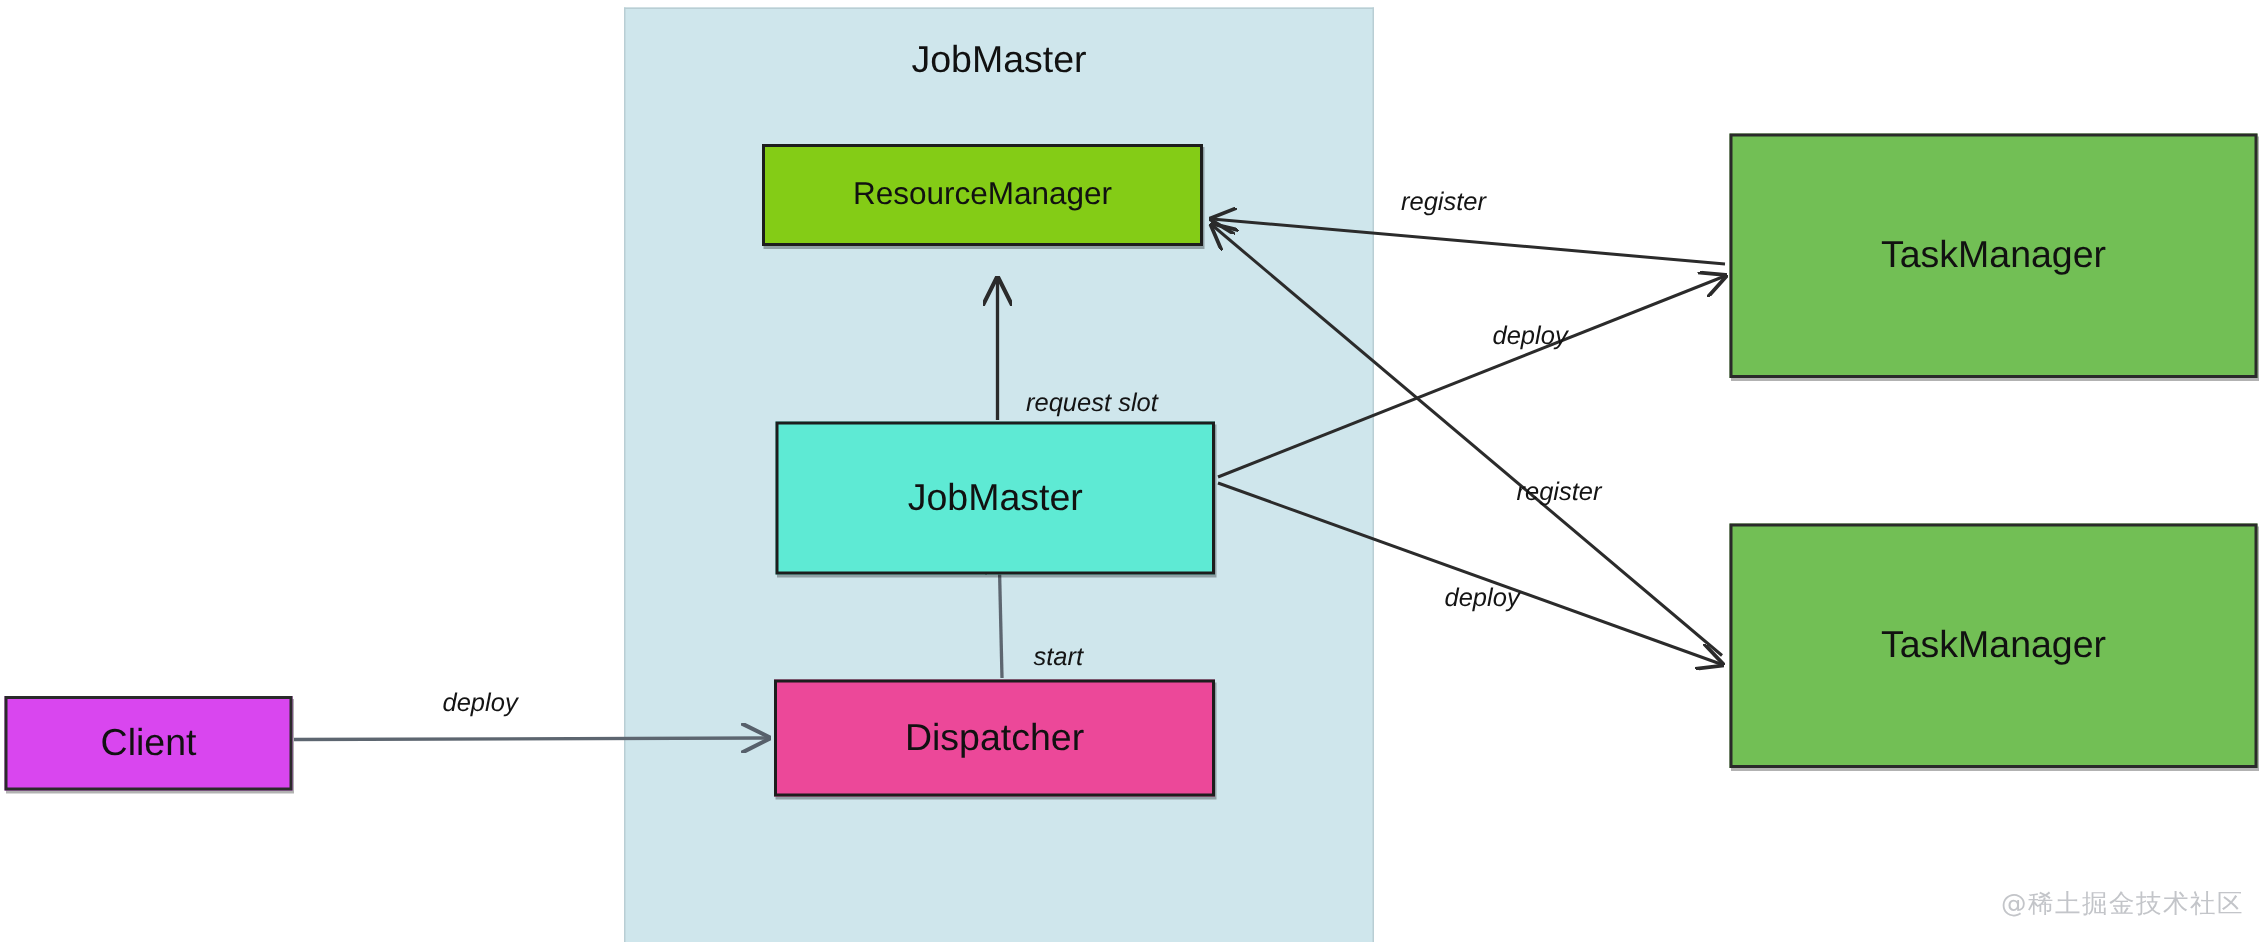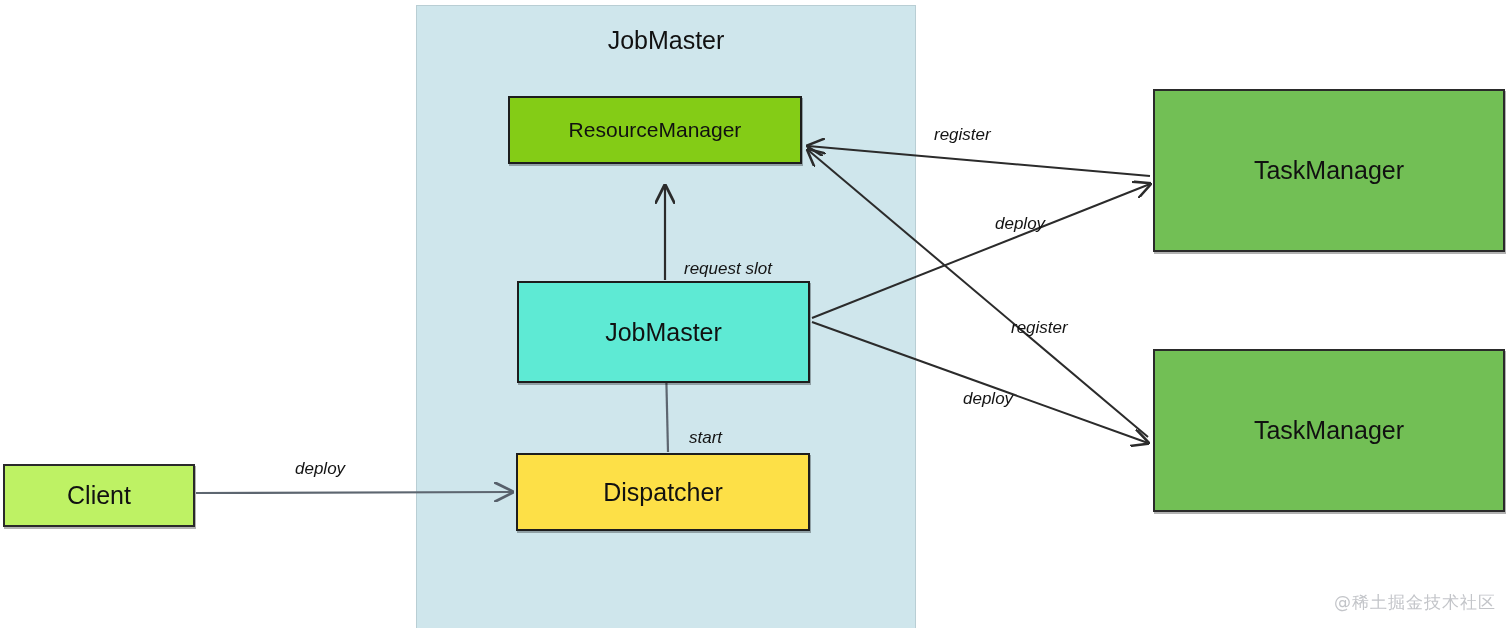--- a/index.html
+++ b/index.html
@@ -75,31 +75,31 @@
     background: #5eead4;
     border: 2px solid #1d1d1d;
     font-size: 25px;
     box-shadow: 1px 2px 0 rgba(0,0,0,0.30);
   }
   #node-dispatcher {
     left: 516px;
     top: 453px;
     width: 294px;
     height: 78px;
-    background: #fde047;
+    background: #ec4899;
     border: 2px solid #1d1d1d;
     font-size: 25px;
     box-shadow: 1px 2px 0 rgba(0,0,0,0.30);
   }
   #node-client {
     left: 3px;
     top: 464px;
     width: 192px;
     height: 63px;
-    background: #bef264;
+    background: #d946ef;
     border: 2px solid #2a2a2a;
     font-size: 25px;
     box-shadow: 1px 2px 0 rgba(0,0,0,0.30);
   }
   #node-taskmanager-1 {
     left: 1153px;
     top: 89px;
     width: 352px;
     height: 163px;
     background: #72bf55;

